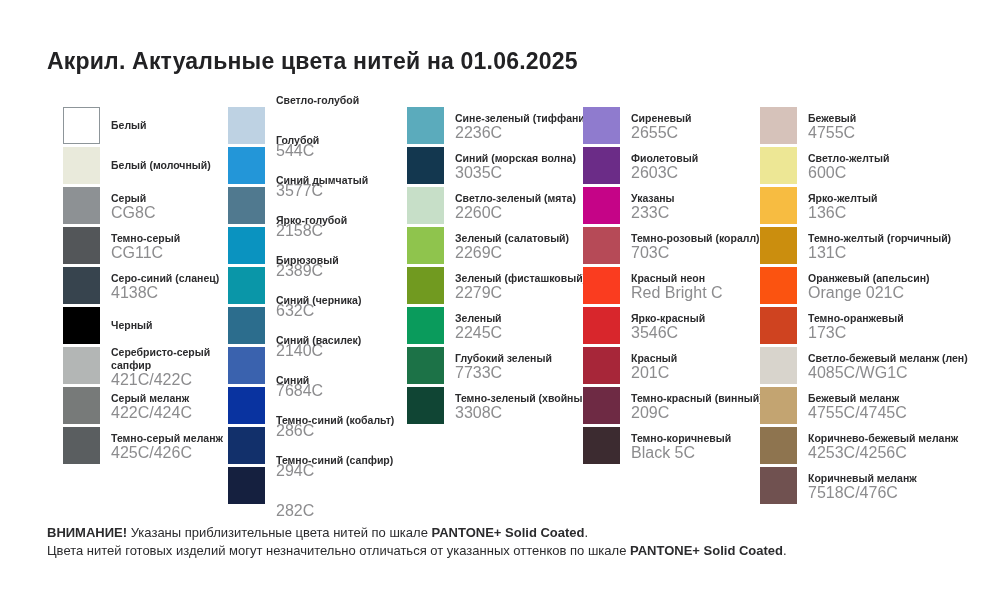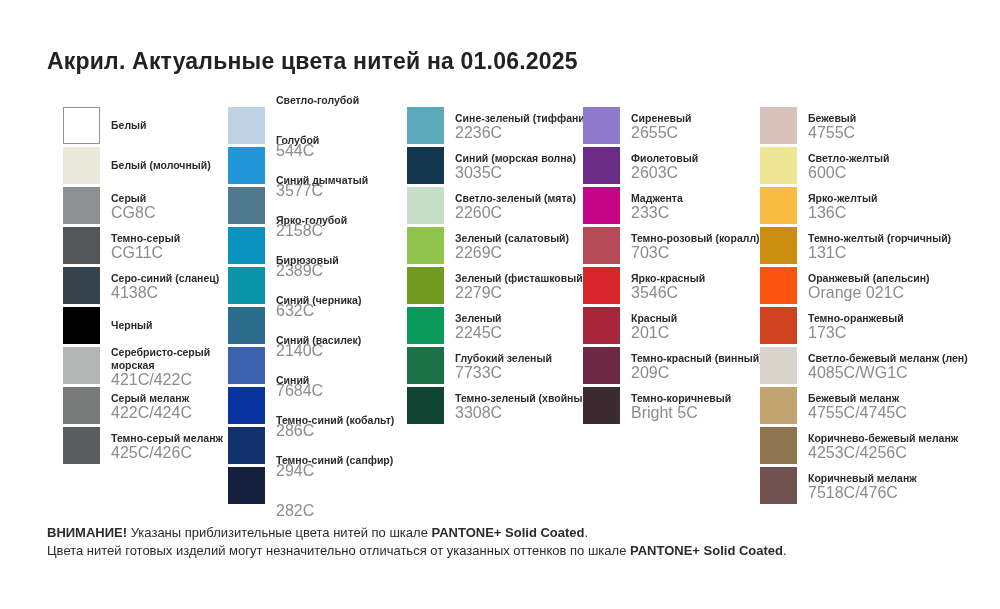--- a/index.html
+++ b/index.html
@@ -67,21 +67,21 @@
         </div>
         <div class="item">
           <div class="swatch" style="background: rgb(0, 0, 0);"></div>
           <div class="label">
             <div class="name">Черный</div>
           </div>
         </div>
         <div class="item">
           <div class="swatch" style="background: rgb(179, 182, 181);"></div>
           <div class="label">
-            <div class="name">Серебристо-серый морская</div>
+            <div class="name">Серебристо-серый сапфир</div>
             <div class="code">421C/422C</div>
           </div>
         </div>
         <div class="item">
           <div class="swatch" style="background: rgb(119, 122, 121);"></div>
           <div class="label">
             <div class="name">Серый меланж</div>
             <div class="code">422C/424C</div>
           </div>
         </div>
@@ -234,32 +234,39 @@
         <div class="item">
           <div class="swatch" style="background: rgb(107, 44, 135);"></div>
           <div class="label">
             <div class="name">Фиолетовый</div>
             <div class="code">2603C</div>
           </div>
         </div>
         <div class="item">
           <div class="swatch" style="background: rgb(197, 4, 135);"></div>
           <div class="label">
-            <div class="name">Маджента</div>
+            <div class="name">Указаны</div>
             <div class="code">233C</div>
           </div>
         </div>
         <div class="item">
           <div class="swatch" style="background: rgb(182, 74, 87);"></div>
           <div class="label">
             <div class="name">Темно-розовый (коралл)</div>
             <div class="code">703C</div>
           </div>
         </div>
         <div class="item">
+          <div class="swatch" style="background: rgb(250, 60, 31);"></div>
+          <div class="label">
+            <div class="name">Красный неон</div>
+            <div class="code">Red Bright C</div>
+          </div>
+        </div>
+        <div class="item">
           <div class="swatch" style="background: rgb(216, 38, 44);"></div>
           <div class="label">
             <div class="name">Ярко-красный</div>
             <div class="code">3546C</div>
           </div>
         </div>
         <div class="item">
           <div class="swatch" style="background: rgb(167, 38, 57);"></div>
           <div class="label">
             <div class="name">Красный</div>
@@ -270,21 +277,21 @@
           <div class="swatch" style="background: rgb(110, 42, 68);"></div>
           <div class="label">
             <div class="name">Темно-красный (винный)</div>
             <div class="code">209C</div>
           </div>
         </div>
         <div class="item">
           <div class="swatch" style="background: rgb(60, 43, 48);"></div>
           <div class="label">
             <div class="name">Темно-коричневый</div>
-            <div class="code">Bright 5C</div>
+            <div class="code">Black 5C</div>
           </div>
         </div>
       </div>
       <div class="col col-4">
         <div class="item">
           <div class="swatch" style="background: rgb(214, 194, 186);"></div>
           <div class="label">
             <div class="name">Бежевый</div>
             <div class="code">4755C</div>
           </div>

